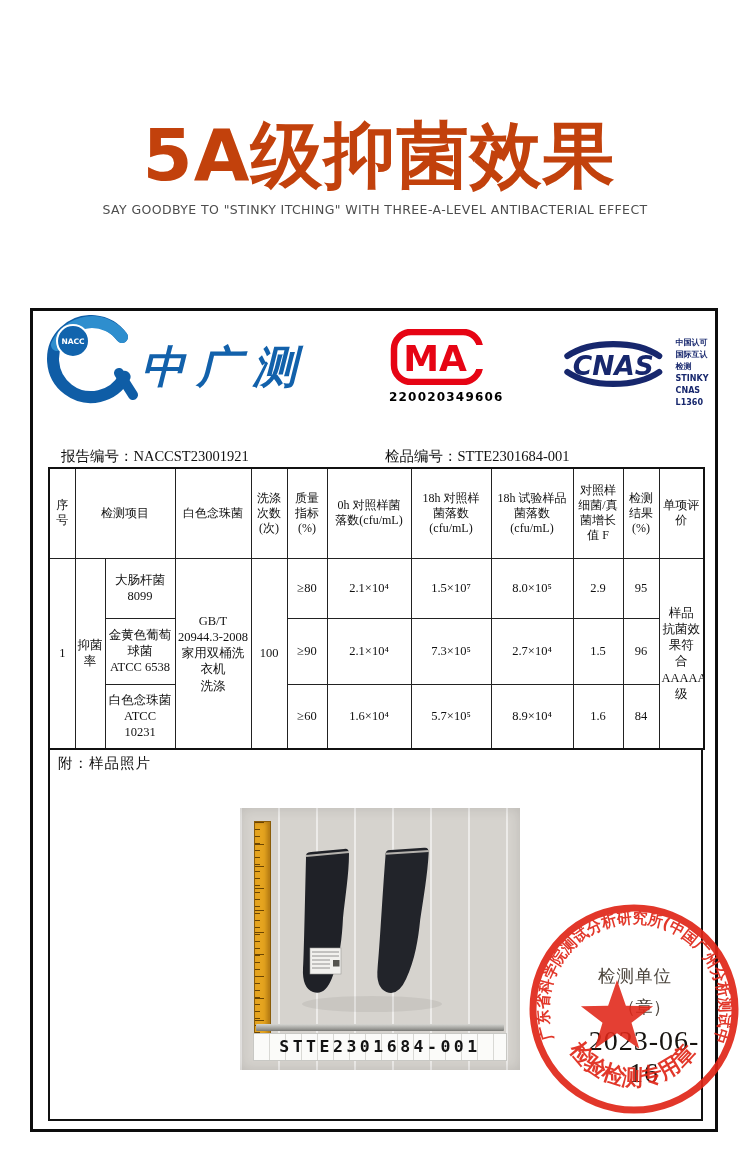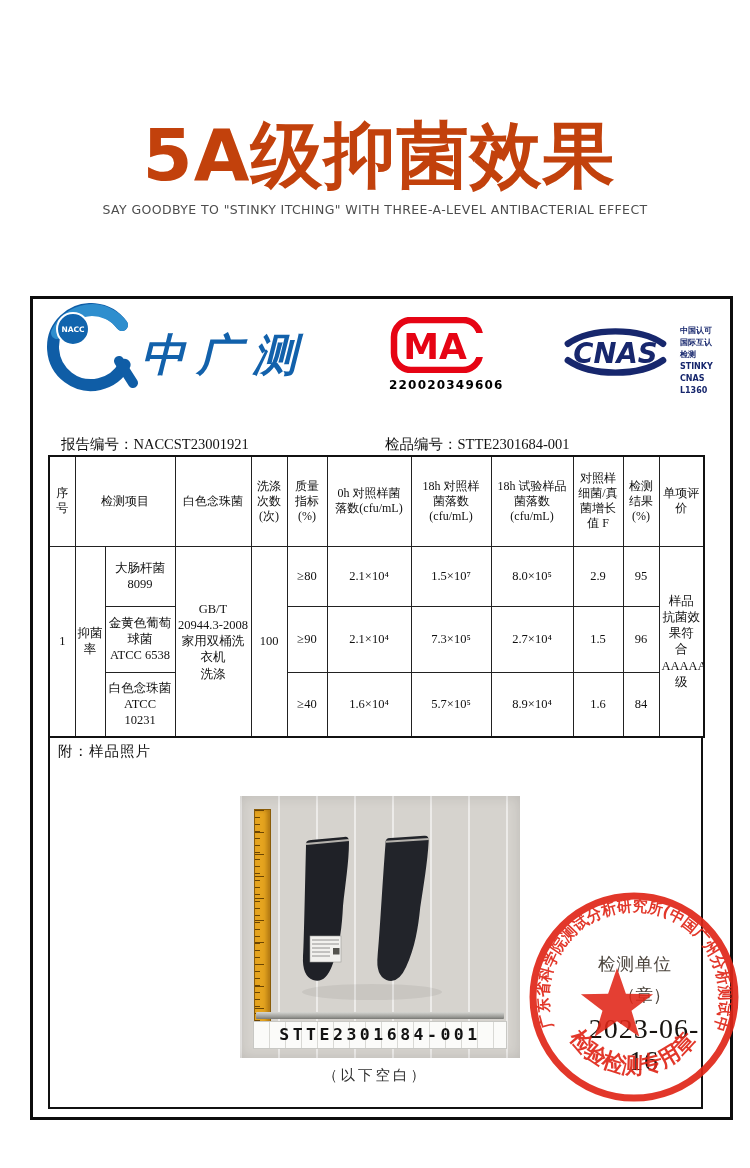--- a/index.html
+++ b/index.html
@@ -13,22 +13,22 @@
     font-family:"DejaVu Sans","Liberation Sans",sans-serif;font-weight:900;
     font-size:72px;letter-spacing:1px;color:#c2410c;
   }
   .hero-sub{
     position:absolute;top:202px;left:0;width:750px;margin:0;text-align:center;
     font-family:"DejaVu Sans","Liberation Sans",sans-serif;
     font-size:12.5px;letter-spacing:.4px;color:#4d4d4d;
   }
   
   .doc{
-    position:absolute;left:30px;top:296px;width:682px;height:818px;
-    border:3px solid #0d0d0d;background:#fff;padding-left:15px;
+    position:absolute;left:30px;top:308px;width:682px;height:818px;
+    border:3px solid #0d0d0d;background:#fff;
   }
   
   .logo-zgc{position:absolute;left:10px;top:4px;display:flex;align-items:center;}
   .zgc-name{
     font-family:"DejaVu Sans","Liberation Sans",sans-serif;font-weight:bold;
     font-size:44px;letter-spacing:12px;color:#1261ab;margin-left:2px;margin-top:14px;white-space:nowrap;font-style:italic;
   }
   .logo-cma{position:absolute;left:348px;top:18px;width:96px;text-align:right;margin-left:8px;}
   .cma-number{
     font-family:"DejaVu Sans","Liberation Sans",sans-serif;font-weight:bold;
@@ -229,21 +229,21 @@
         <td>≥90</td>
         <td>2.1×10⁴</td>
         <td>7.3×10⁵</td>
         <td>2.7×10⁴</td>
         <td>1.5</td>
         <td>96</td>
       </tr>
       <tr style="height:65px">
         <td class="ml">白色念珠菌
 ATCC  10231</td>
-        <td>≥40</td>
+        <td>≥60</td>
         <td>1.6×10⁴</td>
         <td>5.7×10⁵</td>
         <td>8.9×10⁴</td>
         <td>1.6</td>
         <td>84</td>
       </tr>
     </tbody>
       </table>
 
     <div class="attach-box">
@@ -264,21 +264,20 @@
           </g>
           <g transform="translate(76,-3) rotate(3 40 80)">
             <path d="M14,14 Q13,8 19,8 L52,4 Q57,3 57,9 C57,30 54,56 52,76 C51,96 49,116 41,136 Q34,154 22,150 Q11,146 12,126 C13,108 13,52 14,14 Z" fill="#22242a"></path>
             <path d="M14,12 L57,7" stroke="#b5b2ad" stroke-width="2.2"></path>
           </g>
         </svg>
         <div class="ruler-x"></div>
         <div class="code-strip">STTE2301684-001</div>
       </div>
 
-      <div class="blank-note">（以下空白）</div>
     </div>
 
     <div class="stamp-print print-unit">检测单位</div>
     <div class="stamp-print print-seal">（章）</div>
     <div class="stamp-print print-date">2023-06-16</div>
 
     <svg class="stamp-svg" viewBox="0 0 224 224">
       <circle cx="112" cy="112" r="101" fill="none" stroke="#e02718" stroke-width="7"></circle>
       <defs>
         <path id="ringPath" d="M31.2,141.4 A86,86 0 1 1 192.8,141.4" fill="none"></path>

